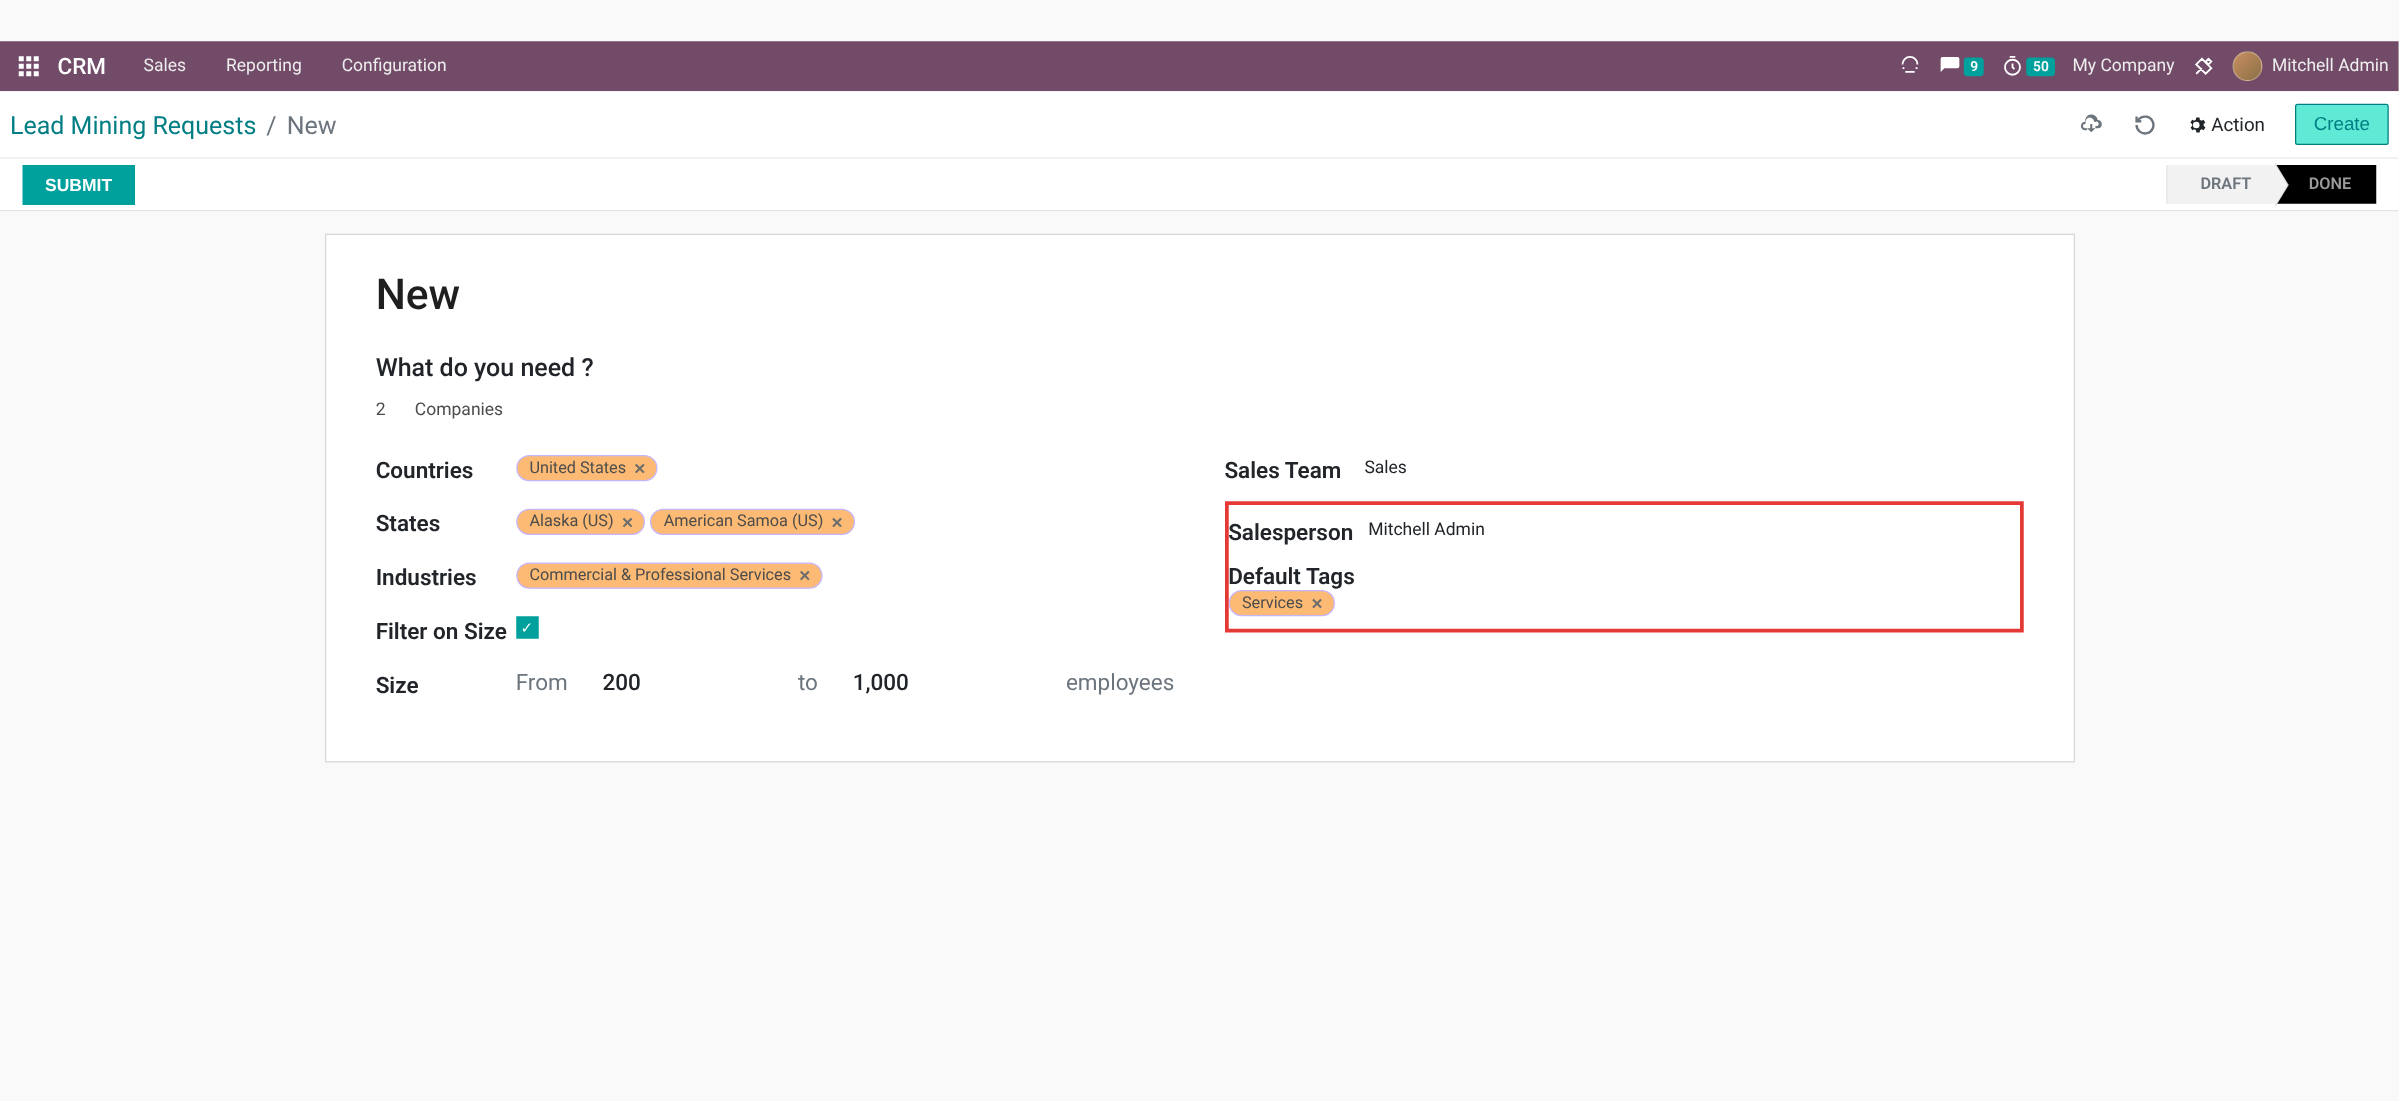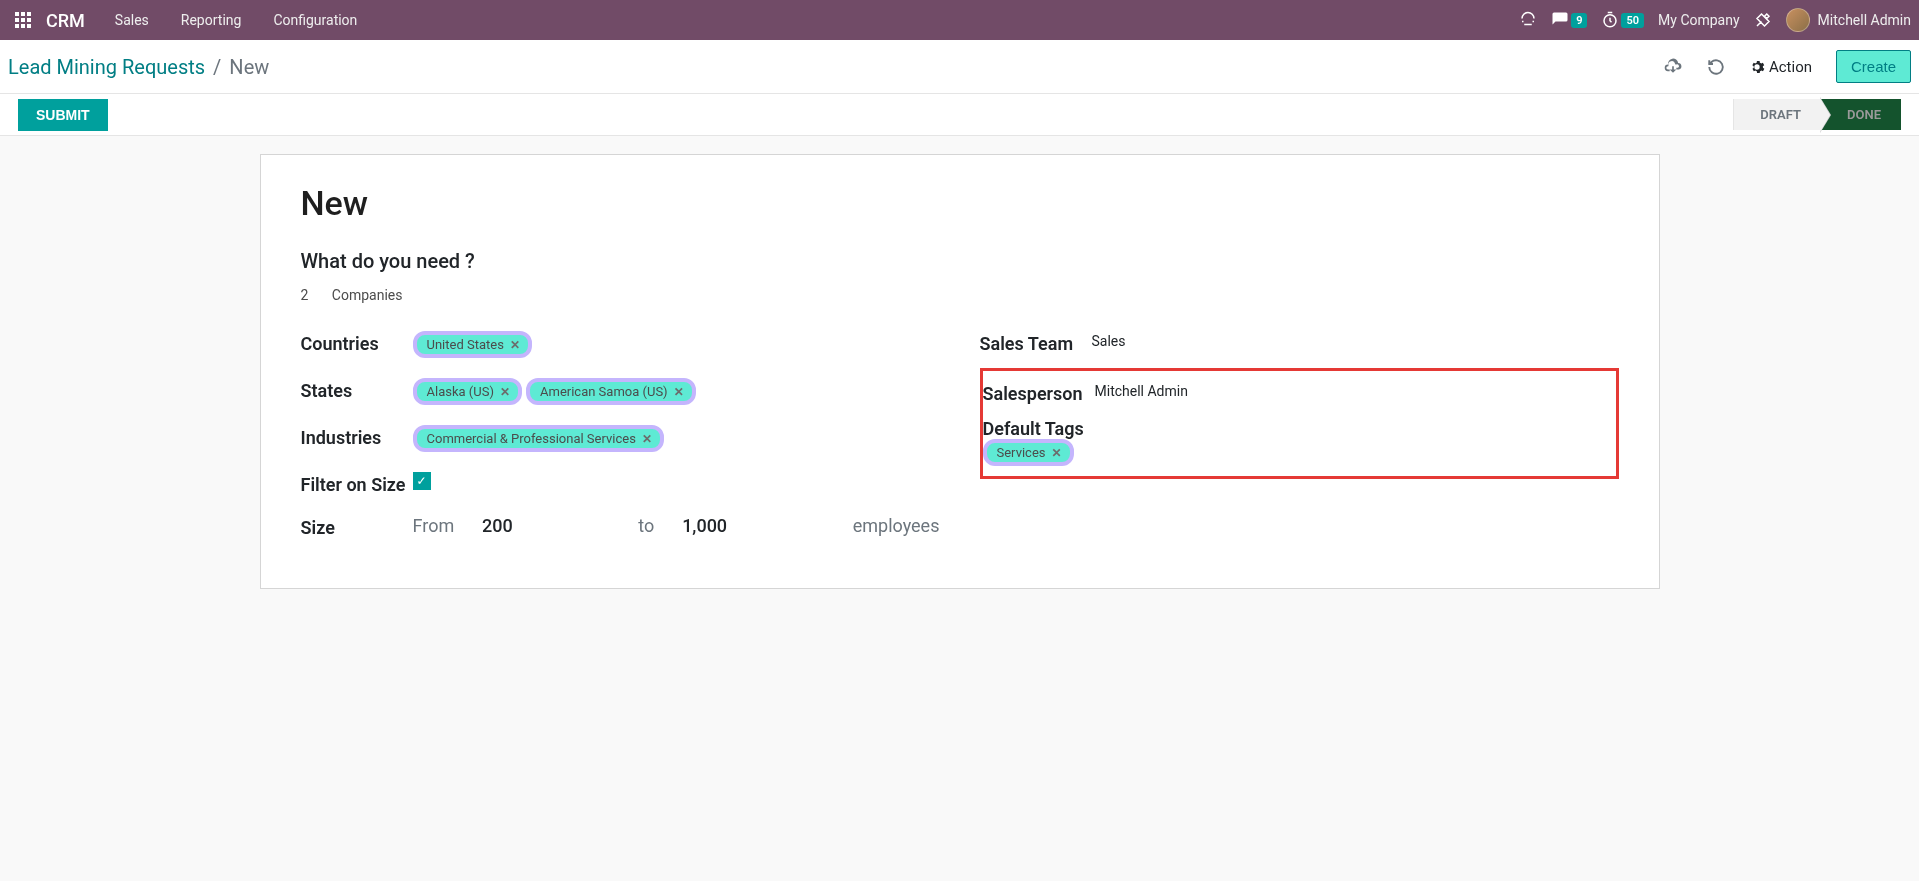--- a/index.html
+++ b/index.html
@@ -1,19 +1,19 @@
 <!DOCTYPE html>
 <html><head>
 <meta charset="utf-8">
 <style>
   * { box-sizing: border-box; margin: 0; padding: 0; }
   body { font-family: -apple-system, BlinkMacSystemFont, "Segoe UI", Roboto, "Helvetica Neue", Arial, sans-serif; font-size: 14px; color: #212529; background: #f9f9f9; }
   
   
-  .navbar { background: #714B67; height: 40px; display: flex; align-items: center; color: #fff; padding: 0 8px; }
+  .navbar { background: #714B67; height: 40px; display: flex; align-items: center; color: #fff; padding: 0 8px; margin-top: 33px; }
   .navbar-left { display: flex; align-items: center; gap: 4px; }
   .apps-icon { width: 30px; height: 30px; display: flex; align-items: center; justify-content: center; cursor: pointer; }
   .apps-grid { display: grid; grid-template-columns: repeat(3, 4px); grid-template-rows: repeat(3, 4px); gap: 2px; }
   .apps-grid span { background: #fff; width: 4px; height: 4px; }
   .brand { font-size: 18px; font-weight: 500; margin: 0 12px 0 4px; }
   .nav-item { padding: 0 14px; font-size: 14px; cursor: pointer; color: #eee; }
   .navbar-right { margin-left: auto; display: flex; align-items: center; gap: 14px; }
   .icon-btn { position: relative; cursor: pointer; display: flex; align-items: center; }
   .badge { background: #00A09D; color: #fff; font-size: 11px; padding: 1px 5px; border-radius: 3px; margin-left: 2px; font-weight: 600; }
   .company-name { font-size: 14px; color: #eee; }
@@ -28,38 +28,38 @@
   .breadcrumb-current { color: #6c757d; }
   .control-right { margin-left: auto; display: flex; align-items: center; gap: 24px; }
   .ctrl-icon { cursor: pointer; color: #6c757d; font-size: 16px; }
   .action-btn { display: flex; align-items: center; gap: 4px; color: #212529; cursor: pointer; font-size: 15px; }
   .create-btn { border: 1px solid #017E84; color: #017E84; background: #5eead4; padding: 7px 14px; font-size: 15px; cursor: pointer; border-radius: 2px; }
   
   
   .status-row { background: #fff; height: 42px; display: flex; align-items: center; padding: 0 18px; border-bottom: 1px solid #e5e5e5; }
   .submit-btn { background: #00A09D; color: #fff; border: none; padding: 8px 18px; font-size: 14px; font-weight: 600; cursor: pointer; }
   .status-steps { margin-left: auto; display: flex; align-items: center; }
-  .status-step { padding: 8px 20px 8px 26px; position: relative; font-size: 13px; font-weight: 600; color: #9a9a9a; background: #14532d; }
+  .status-step { padding: 8px 20px 8px 26px; position: relative; font-size: 13px; font-weight: 600; color: #9a9a9a; background: #000000; }
   .status-step.active { background: #f2f2f2; color: #6c757d; border-left: 1px solid #e5e5e5; }
   .status-step.active::after { content: ""; position: absolute; right: -9px; top: 50%; transform: translateY(-50%); width: 0; height: 0; border-top: 17px solid transparent; border-bottom: 17px solid transparent; border-left: 10px solid #f2f2f2; z-index: 2; }
   .status-step.active::before { content: ""; position: absolute; right: -10px; top: 50%; transform: translateY(-50%); width: 0; height: 0; border-top: 18px solid transparent; border-bottom: 18px solid transparent; border-left: 11px solid #d0d0d0; z-index: 1; }
   
   
   .sheet-wrap { padding: 18px 0 28px; }
   .sheet { background: #fff; max-width: 1400px; margin: 0 auto; border: 1px solid #d5d5d5; padding: 28px 40px 40px; }
   .title { font-size: 34px; font-weight: 500; color: #1f1f1f; margin-bottom: 26px; }
   .section-title { font-size: 20px; font-weight: 500; margin-bottom: 14px; }
   .count-line { color: #4c4c4c; font-size: 14px; margin-bottom: 18px; }
   .count-line .count-val { margin-right: 20px; }
   .form-cols { display: flex; gap: 40px; }
   .col { flex: 1; }
   .field-row { display: flex; align-items: flex-start; padding: 10px 0; }
   .field-label { width: 112px; flex-shrink: 0; font-weight: 600; font-size: 18px; color: #212529; padding-top: 2px; }
   .field-value { flex: 1; font-size: 14px; display: flex; flex-wrap: wrap; gap: 4px; align-items: center; }
-  .tag { display: inline-flex; align-items: flex-end; border: 4px solid #c4b5fd; border-radius: 12px; padding: 2px 8px 2px 10px; font-size: 13px; color: #4c4c4c; background: #5eead4; }
+  .tag { display: inline-flex; align-items: flex-end; border: 1px solid #c4b5fd; border-radius: 12px; padding: 2px 8px 2px 10px; font-size: 13px; color: #4c4c4c; background: #fdba74; }
   .tag-x { margin-left: 6px; cursor: pointer; font-weight: bold; color: #6c6c6c; font-size: 12px; }
   .checkbox { width: 18px; height: 18px; background: #00A09D; display: flex; align-items: center; justify-content: center; color: #fff; font-size: 12px; cursor: pointer; }
   .size-row { display: flex; align-items: center; gap: 10px; font-size: 18px; justify-content: space-between; }
   .size-row .pre { color: #6c757d; }
   .size-row .val { color: #212529; font-weight: 500; }
   .size-row .gap { width: 70px; display: inline-block; }
   .highlight-box { border: 3px solid #e53935; padding: 4px 10px 4px 0; margin-top: 4px; }
   .plain-value { font-size: 14px; color: #212529; padding-top: 2px; }
   
   svg { display: block; }

